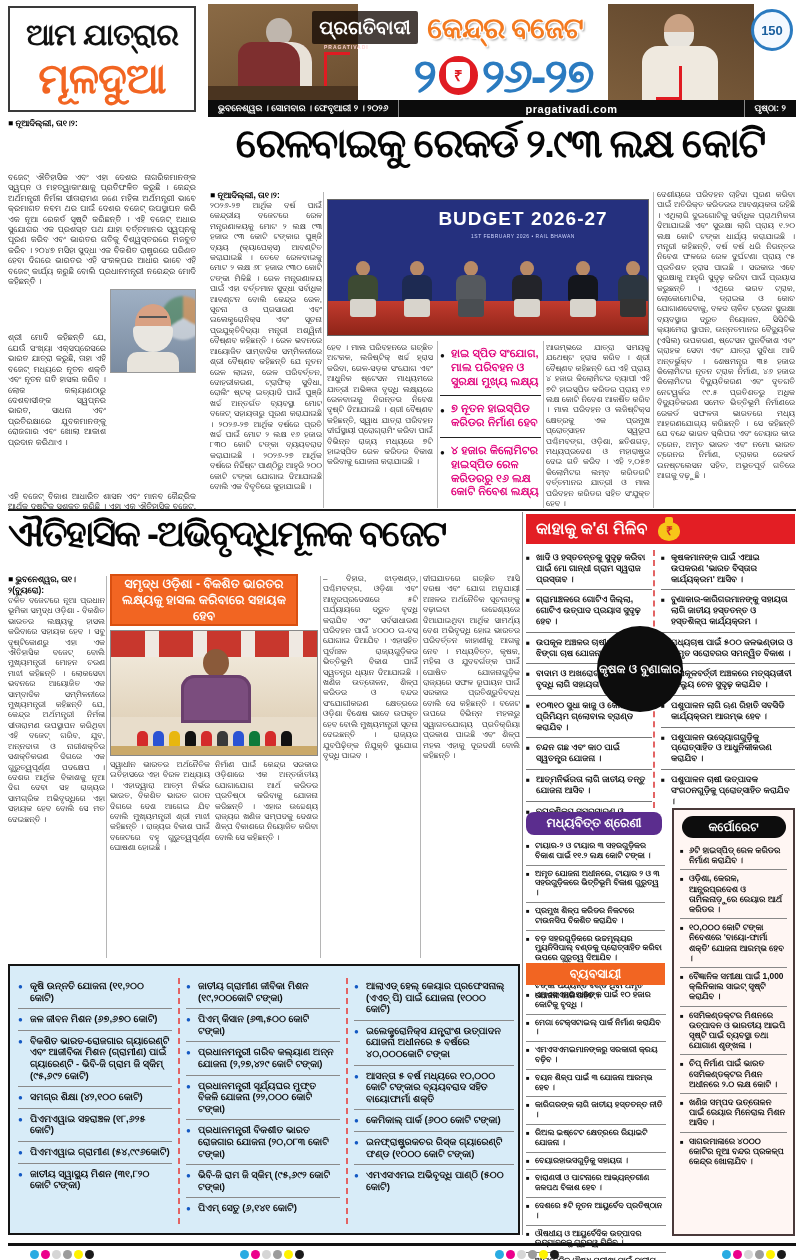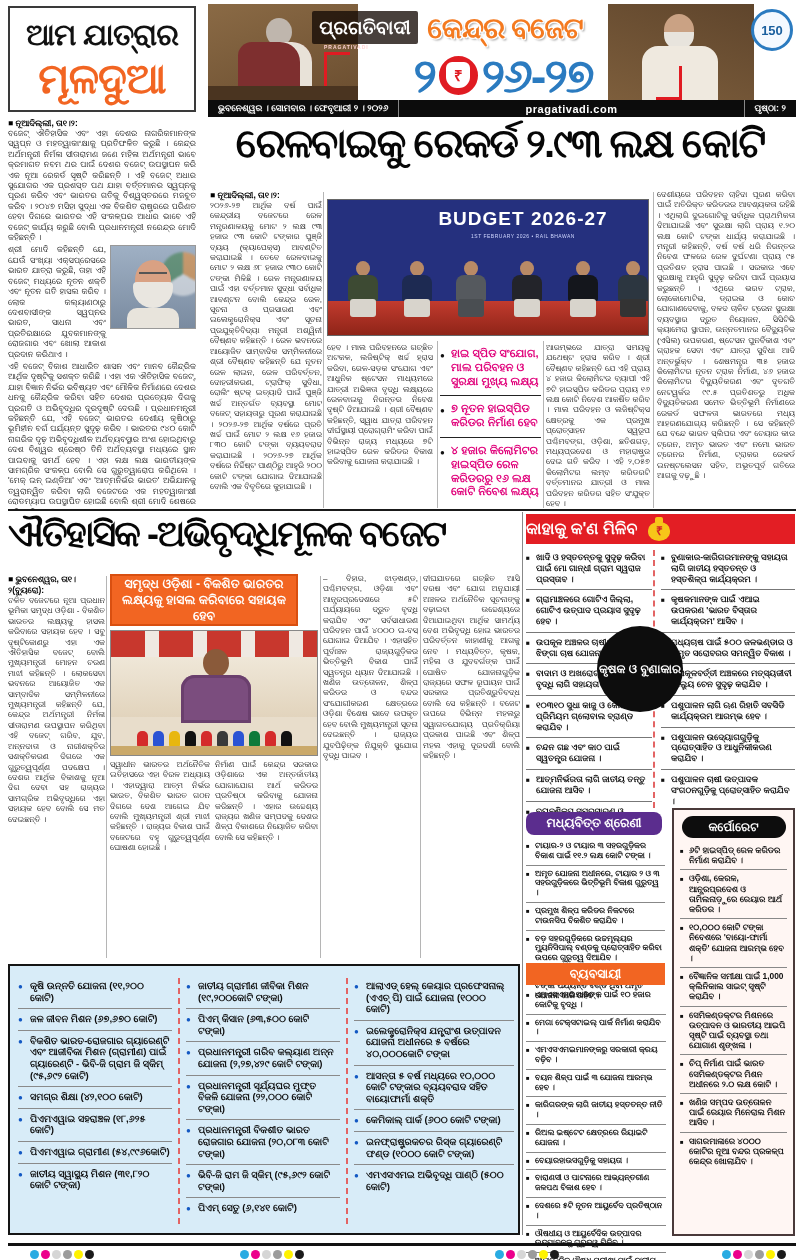--- a/index.html
+++ b/index.html
@@ -41,21 +41,21 @@
   .body-text { font-size:8px; line-height:10.4px; text-align:justify; color:#141414; }
   .dateline { font-weight:bold; font-size:8.4px; }
   .vline { width:1px; background:#b5b5b5; }
   .hline { background:#1a1a1a; }
 
   
   .lead-headline { left:202px; top:121px; width:596px; height:60px; font-size:40px; font-weight:900; color:#060606; text-align:center; letter-spacing:-2px; white-space:nowrap; }
   .second-headline { left:8px; top:513px; width:514px; font-size:36px; font-weight:900; color:#060606; letter-spacing:-2px; white-space:nowrap; }
 
   .left-art { left:8px; top:118px; width:188px; height:391px; overflow:hidden; }
-  .left-art .body-text { font-size:8.2px; }
+  .left-art .body-text { font-size:8.2px;margin-top:44px; }
   .photo-row { display:flex; gap:4px; margin:2px 0; }
   .modi-port { flex:0 0 86px; height:84px; background:linear-gradient(180deg,#9fb0c4,#7a8ba0); position:relative; overflow:hidden; border:1px solid #999; }
   .modi-port .flag { position:absolute; right:-10px; top:6px; width:44px; height:44px; border-radius:50%; background:conic-gradient(#e98a2b 0 33%,#f2f2f2 33% 66%,#3a7d44 66%); opacity:.55; filter:blur(1px); }
   .modi-port .face { position:absolute; left:24px; top:14px; width:36px; height:40px; border-radius:50% 50% 46% 46%; background:#d9a183; }
   .modi-port .beard2 { position:absolute; left:22px; top:36px; width:40px; height:26px; border-radius:4px 4px 20px 20px; background:#e9e6e0; }
   .modi-port .glass { position:absolute; left:28px; top:26px; width:28px; height:5px; border-top:2px solid #555; }
   .modi-port .shirt { position:absolute; left:16px; top:62px; width:52px; height:22px; border-radius:10px 10px 0 0; background:#e8e4dc; }
 
   .budget-photo { left:327px; top:199px; width:322px; height:137px; background:#25307e; overflow:hidden; border:1px solid #666; }
   .bp-banner { position:absolute; left:70px; top:8px; width:250px; text-align:center; color:#fff; font-weight:800; font-size:19px; letter-spacing:1px; }
@@ -65,21 +65,21 @@
   .bp-fig .h { position:absolute; left:10px; top:0; width:14px; height:15px; border-radius:50%; background:#b98a66; }
   .bp-fig .t { position:absolute; left:2px; top:14px; width:30px; height:26px; border-radius:8px 8px 2px 2px; }
   .bp-fig .l { position:absolute; left:4px; top:38px; width:26px; height:18px; border-radius:3px; background:#d8d4cc; }
 
   .lead-bullets { left:440px; top:341px; width:101px; }
   .lead-bullet { position:relative; padding:6px 0 7px 11px; border-bottom:1.5px solid #222; font-size:11.2px; line-height:13.8px; font-weight:800; color:#e0007a; }
   .lead-bullet:last-child { border-bottom:none; }
   .lead-bullet::before { content:"●"; position:absolute; left:0; top:8px; font-size:8px; color:#111; }
 
   
-  .sb-header { left:526px; top:514px; width:269px; height:30px; background:#e31e24; color:#fff; font-weight:800; font-size:16px; display:flex; align-items:center; gap:10px; }
+  .sb-header { left:526px; top:514px; width:269px; height:30px; background:#e31e24; color:#fff; font-weight:800; font-size:16px; display:flex; align-items:center; padding-left:10px; gap:10px; }
   .bag-icon { width:24px; height:24px; position:relative; }
   .bag-icon .knot { position:absolute; left:8px; top:0; width:8px; height:7px; background:#f7c519; border-radius:2px; }
   .bag-icon .sack { position:absolute; left:1px; top:5px; width:22px; height:19px; background:#f7c519; border-radius:45% 45% 50% 50%; color:#d02028; font-size:12px; font-weight:900; text-align:center; line-height:19px; }
   .sb-col { font-size:8.6px; }
   .sb-item { position:relative; padding:4px 1px 5px 10px; border-bottom:1px solid #777; font-weight:bold; line-height:10.8px; color:#111; }
   .sb-item:last-child { border-bottom:none; }
   .sb-item::before { content:"■"; position:absolute; left:0; top:5px; font-size:6.5px; }
   .dash-v { border-left:2px dashed #e36464; }
   .sb-circle { left:597px; top:626px; width:86px; height:86px; border-radius:50%; background:#0d0d0d; color:#fff; display:flex; align-items:center; justify-content:center; text-align:center; font-weight:800; font-size:12px; line-height:14px; z-index:5; }
   .purple-hd { left:526px; top:812px; width:136px; height:23px; background:#5b2d8e; color:#fff; font-weight:800; font-size:12.5px; display:flex; align-items:center; justify-content:center;border-radius:8px; }
@@ -289,22 +289,22 @@
       <div class="sb-item"><span>ଗ୍ରାମାଞ୍ଚଳରେ ଗୋଟିଏ ଜିଲ୍ଲା, ଗୋଟିଏ ଉତ୍ପାଦ ପ୍ରୟାସ ସୁଦୃଢ଼ ହେବ ।</span></div>
       <div class="sb-item"><span>ଉପକୂଳ ଅଞ୍ଚଳର ଚାଷୀଙ୍କ ପାଇଁ ଝିଙ୍ଗା ଚାଷ ଯୋଜନା ଆସିବ ।</span></div>
       <div class="sb-item"><span>ବାଦାମ ଓ ଅଖରୋଟ ଉତ୍ପାଦନ ବୃଦ୍ଧି ଲାଗି ସହାୟତା ମିଳିବ ।</span></div>
       <div class="sb-item"><span>୧୦୩୧୦ ସୁଧା କାଜୁ ଓ କୋକୋକୁ ପ୍ରିମିୟମ ଗ୍ଲୋବାଲ ବ୍ରାଣ୍ଡ କରାଯିବ ।</span></div>
       <div class="sb-item"><span>ଚନ୍ଦନ ଗଛ ଏବଂ କାଠ ପାଇଁ ସ୍ୱତନ୍ତ୍ର ଯୋଜନା ।</span></div>
       <div class="sb-item"><span>ଆତ୍ମନିର୍ଭରତା ଲାଗି ଜାତୀୟ ତନ୍ତୁ ଯୋଜନା ଆସିବ ।</span></div>
       <div class="sb-item"><span>ବୟନଶିଳ୍ପ ସମ୍ପ୍ରସାରଣ ଓ ନିଯୁକ୍ତି ଯୋଜନା ଆରମ୍ଭ ହେବ ।</span></div>
     </div>
   <div class="abs sb-col" style="left:661px; top:548px; width:134px;">
 
-  <div class="sb-item"><span>ବୁଣାକାର-କାରିଗରମାନଙ୍କୁ ସହାୟତା ଲାଗି ଜାତୀୟ ହସ୍ତତନ୍ତ ଓ ହସ୍ତଶିଳ୍ପ କାର୍ଯ୍ୟକ୍ରମ ।</span></div>
-      <div class="sb-item"><span>କୃଷକମାନଙ୍କ ପାଇଁ ଏଆଇ ଉପକରଣ 'ଭାରତ ବିସ୍ତାର କାର୍ଯ୍ୟକ୍ରମ' ଆସିବ ।</span></div>
+  <div class="sb-item"><span>କୃଷକମାନଙ୍କ ପାଇଁ ଏଆଇ ଉପକରଣ 'ଭାରତ ବିସ୍ତାର କାର୍ଯ୍ୟକ୍ରମ' ଆସିବ ।</span></div>
+      <div class="sb-item"><span>ବୁଣାକାର-କାରିଗରମାନଙ୍କୁ ସହାୟତା ଲାଗି ଜାତୀୟ ହସ୍ତତନ୍ତ ଓ ହସ୍ତଶିଳ୍ପ କାର୍ଯ୍ୟକ୍ରମ ।</span></div>
       <div class="sb-item"><span>ମଧ୍ୟଚାଷ ପାଇଁ ୫୦୦ ଜଳଭଣ୍ଡାର ଓ ଅମୃତ ସରୋବରର ସମନ୍ୱିତ ବିକାଶ ।</span></div>
       <div class="sb-item"><span>ଉପକୂଳବର୍ତ୍ତୀ ଅଞ୍ଚଳରେ ମତ୍ସ୍ୟଜୀବୀ ଭାଲ୍ୟୁ ଚେନ ସୁଦୃଢ଼ କରାଯିବ ।</span></div>
       <div class="sb-item"><span>ପଶୁପାଳନ ଲାଗି ଋଣ ରିହାତି ସବସିଡି କାର୍ଯ୍ୟକ୍ରମ ଆରମ୍ଭ ହେବ ।</span></div>
       <div class="sb-item"><span>ପଶୁପାଳନ ଉଦ୍ୟୋଗଗୁଡ଼ିକୁ ପ୍ରୋତ୍ସାହିତ ଓ ଆଧୁନିକୀକରଣ କରାଯିବ ।</span></div>
       <div class="sb-item"><span>ପଶୁପାଳନ ଚାଷୀ ଉତ୍ପାଦକ ସଂଗଠନଗୁଡ଼ିକୁ ପ୍ରୋତ୍ସାହିତ କରାଯିବ ।</span></div>
     </div>
   <div class="abs dash-v" style="left:653px; top:550px; height:258px;"></div>
 
   <div class="abs sb-circle">କୃଷକ ଓ ବୁଣାକାର</div>
 

